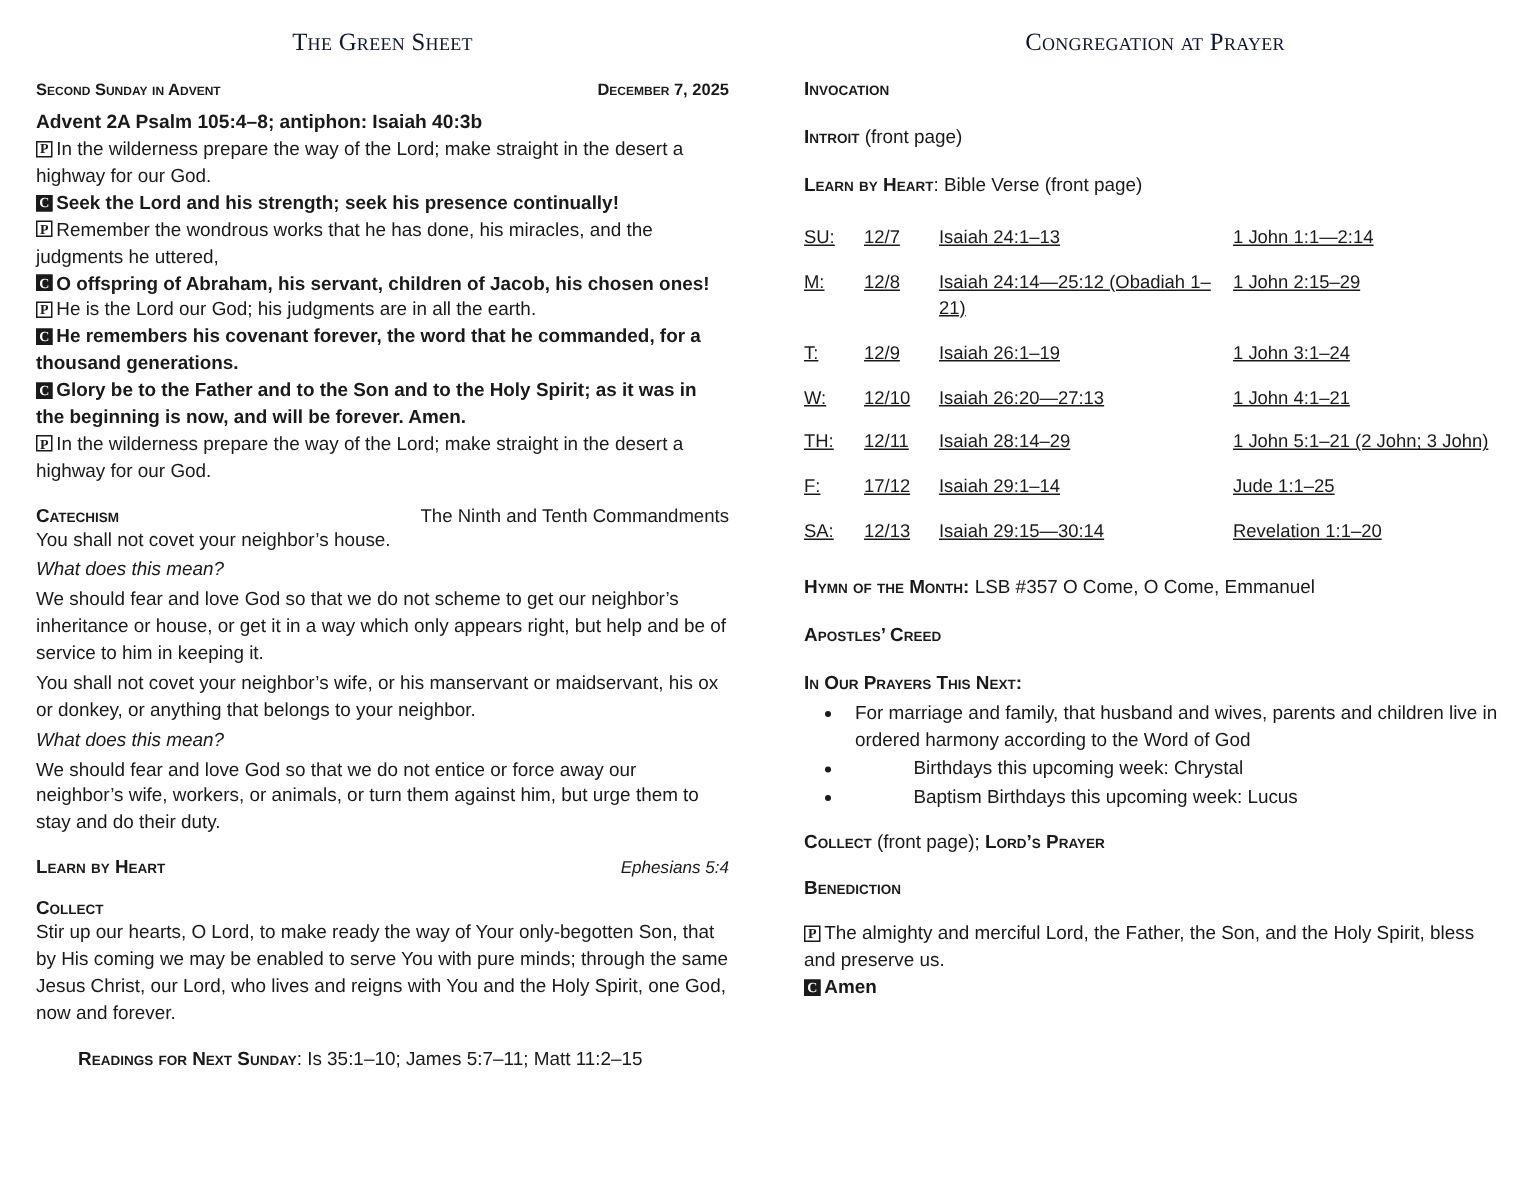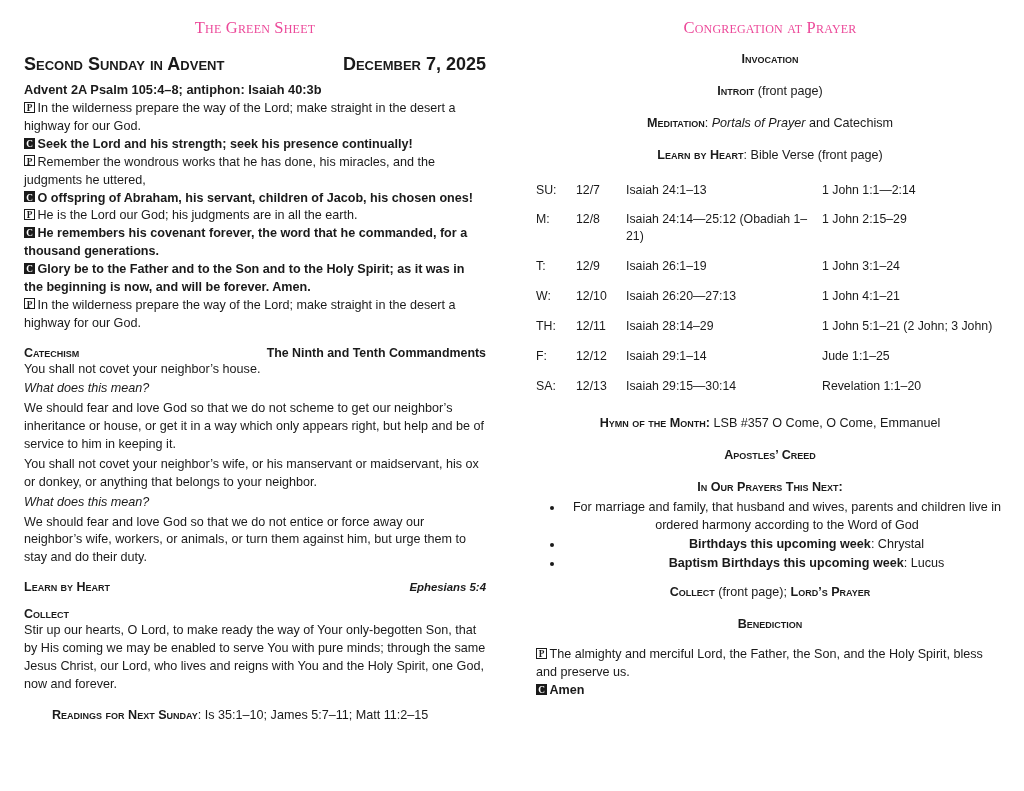--- a/index.html
+++ b/index.html
@@ -27,29 +27,29 @@
   .col-left  { left: 24px;  width: 462px; }
   .col-right { left: 536px; width: 468px; }
 
   .sheet-title {
     font-family: "Liberation Serif", serif;
     font-size: 16.5px;
     text-align: center;
     font-variant: small-caps;
     letter-spacing: 0.2px;
     margin: 0 0 16px 0;
-    color: #ec4899;
+    color: #0f172a;
   }
   .col-right .sheet-title { margin-bottom: 13px; }
 
   .row-head {
     display: flex;
     justify-content: space-between;
     align-items: baseline;
-    font-size: 18px;
+    font-size: 11px;
     margin-bottom: 6px;
   }
   .row-head .left  { font-variant: small-caps; font-weight: bold; }
   .row-head .right { font-variant: small-caps; font-weight: bold; }
 
   .psalm-ref {
     font-size: 12.8px;
     font-weight: bold;
     margin: 0 0 1px 0;
     line-height: 1.42;
@@ -104,21 +104,21 @@
     margin-bottom: 1px;
   }
   .sec-head-row .t {
     font-size: 12.5px;
     font-variant: small-caps;
     font-weight: bold;
   }
   .sec-head-row .r {
     font-size: 12.4px;
     font-variant: normal;
-    font-weight: bold;
+    font-weight: normal;
     text-align: right;
   }
   .sec-head-row .r.ital {
     font-style: italic;
     font-size: 11.4px;
   }
 
   .body-txt {
     font-size: 12.6px;
     line-height: 1.42;
@@ -135,52 +135,52 @@
   .readings-next .lbl {
     font-variant: small-caps;
     font-weight: bold;
   }
 
   
   .r-item {
     font-size: 12.6px;
     line-height: 1.42;
     margin-bottom: 14px;
-    text-align: center;
   }
   .r-item .lbl {
     font-variant: small-caps;
     font-weight: bold;
   }
 
   table.readings {
     border-collapse: collapse;
     width: 100%;
     font-size: 12.3px;
     margin-top: 1px;
     margin-bottom: 10px;
+    text-decoration: underline;
   }
   table.readings td {
     vertical-align: top;
     padding: 3px 0 10px 0;
     line-height: 1.38;
   }
   td.c-day  { width: 40px; padding-left: 12px; }
   td.c-date { width: 50px; }
   td.c-ot   { width: 196px; padding-right: 12px; }
   td.c-nt   { width: auto; }
 
   ul.prayers {
     margin: 2px 0 0 0;
     padding-left: 28px;
     font-size: 12.6px;
     line-height: 1.42;
   }
   ul.prayers li { margin-bottom: 1px; padding-left: 6px; }
-  ul.prayers li b { font-weight: bold; padding-left: 39px; }
+  ul.prayers li b { font-weight: normal; padding-left: 39px; }
 
   .ben-line {
     font-size: 12.6px;
     line-height: 1.42;
   }
   .ben-line.cong { font-weight: bold; }
 </style>
 </head>
 <body>
 
@@ -244,23 +244,20 @@
     <div class="sheet-title">Congregation at Prayer</div>
 
     <div class="r-item">
       <span class="lbl">Invocation</span>
     </div>
 
     <div class="r-item">
       <span class="lbl">Introit</span><span> (front page)</span>
     </div>
 
-    <div class="r-item">
-      <span class="lbl">Meditation</span><span>: </span><span class="ital">Portals of Prayer</span><span> and Catechism</span>
-    </div>
 
     <div class="r-item">
       <span class="lbl">Learn by Heart</span><span>: Bible Verse (front page)</span>
     </div>
 
     <div>
       <table class="readings">
         <tbody>
           <tr>
             <td class="c-day">SU:</td>
@@ -287,21 +284,21 @@
             <td class="c-nt">1 John 4:1–21</td>
           </tr>
           <tr>
             <td class="c-day">TH:</td>
             <td class="c-date">12/11</td>
             <td class="c-ot">Isaiah 28:14–29</td>
             <td class="c-nt">1 John 5:1–21 (2 John; 3 John)</td>
           </tr>
           <tr>
             <td class="c-day">F:</td>
-            <td class="c-date">12/12</td>
+            <td class="c-date">17/12</td>
             <td class="c-ot">Isaiah 29:1–14</td>
             <td class="c-nt">Jude 1:1–25</td>
           </tr>
           <tr>
             <td class="c-day">SA:</td>
             <td class="c-date">12/13</td>
             <td class="c-ot">Isaiah 29:15—30:14</td>
             <td class="c-nt">Revelation 1:1–20</td>
           </tr>
         </tbody>

